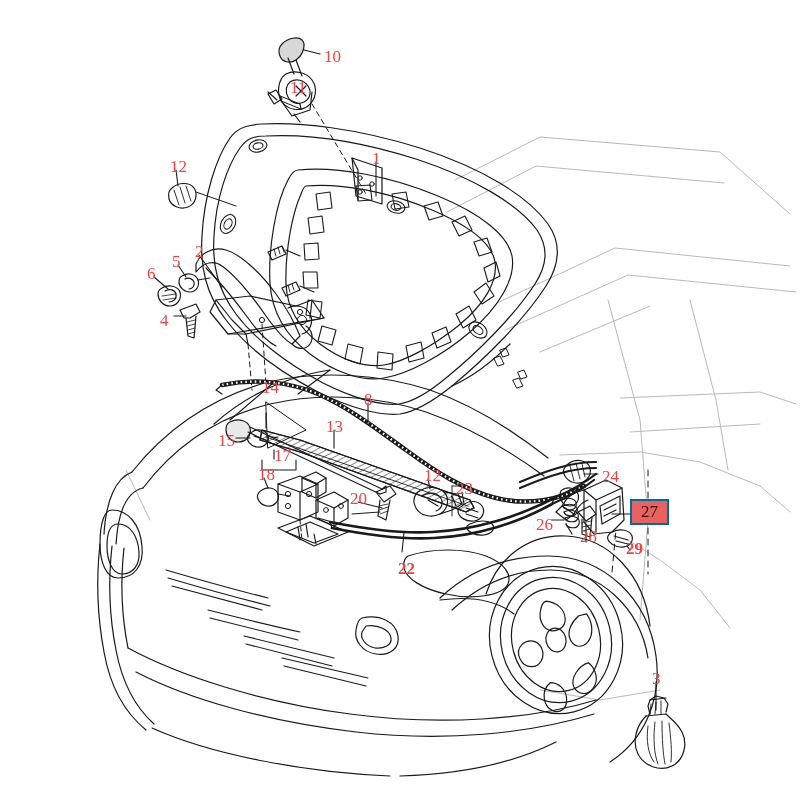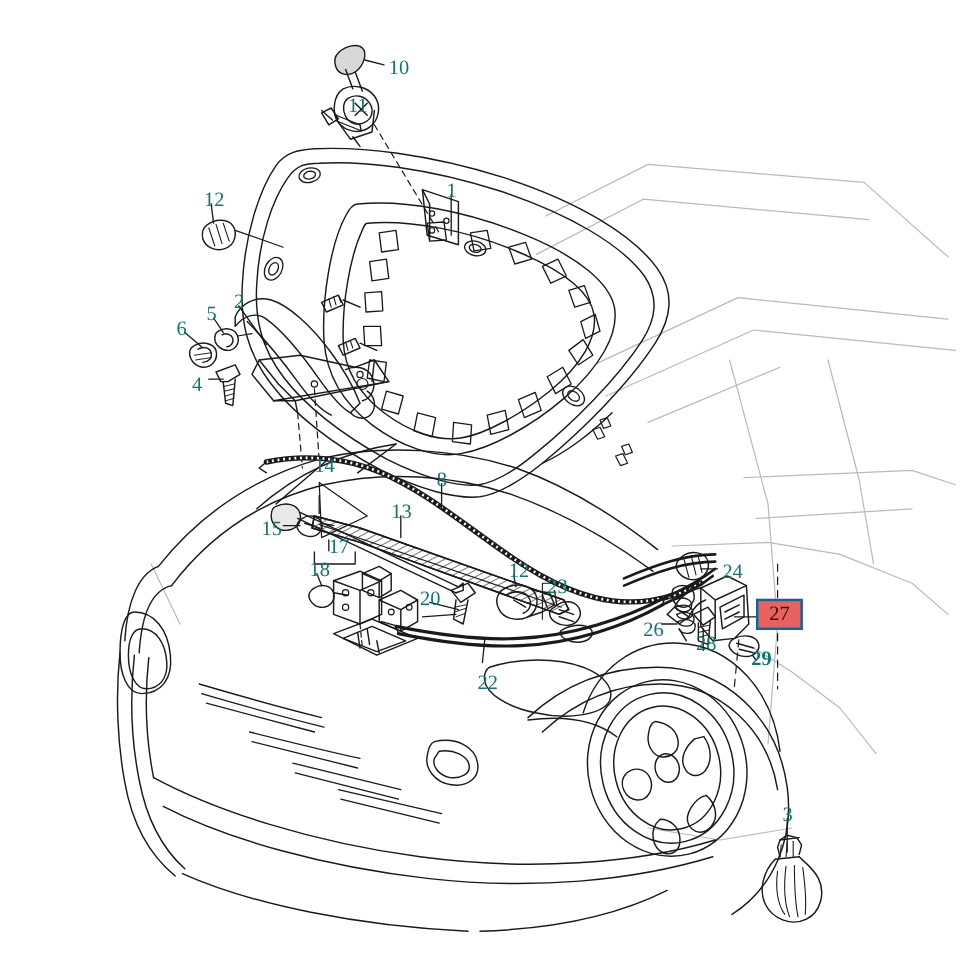--- a/index.html
+++ b/index.html
@@ -8,21 +8,21 @@
     width:800px;height:800px;overflow:hidden;
     font-family:"Liberation Serif","DejaVu Serif",serif;
     background:#ffffff;
   }
   #stage{position:relative;width:800px;height:800px;background:#fff;}
   #stage svg{position:absolute;top:0;left:0;}
   .label{
     position:absolute;
     font-family:"Liberation Serif","DejaVu Serif",serif;
     font-size:17px;
-    color:#0f766e;
+    color:#ef4444;
     line-height:1;
     white-space:nowrap;
     user-select:none;
   }
   .label.hl{
     background:#e8635f;
     border:2px solid #0369a1;
     color:#3a0b09;
     padding:2px 9px 3px 9px;
     font-weight:400;
@@ -486,21 +486,21 @@
       <div class="label" style="left: 324px; top: 48px;">10</div>
       <div class="label" style="left: 262px; top: 79px; margin-left: 28px;">11</div>
       <div class="label" style="left: 170px; top: 158px;">12</div>
       <div class="label" style="left: 326px; top: 418px;">13</div>
       <div class="label" style="left: 262px; top: 379px;">14</div>
       <div class="label" style="left: 218px; top: 432px;">15</div>
       <div class="label" style="left: 424px; top: 467px;">12</div>
       <div class="label" style="left: 274px; top: 447px;">17</div>
       <div class="label" style="left: 258px; top: 466px;">18</div>
       <div class="label" style="left: 350px; top: 490px;">20</div>
-      <div class="label" style="left: 398px; top: 560px;">22</div>
+      <div class="label" style="left: 398px; top: 560px; font-weight: bold;">22</div>
       <div class="label" style="left: 456px; top: 480px;">23</div>
       <div class="label" style="left: 602px; top: 468px;">24</div>
       <div class="label" style="left: 536px; top: 516px;">26</div>
       <div class="label hl" style="left: 630px; top: 499px;">27</div>
       <div class="label" style="left: 580px; top: 528px; font-family: Liberation Serif, serif;">28</div>
       <div class="label" style="left: 626px; top: 540px; font-weight: bold;">29</div>
     </div>
 
 </div>
 

